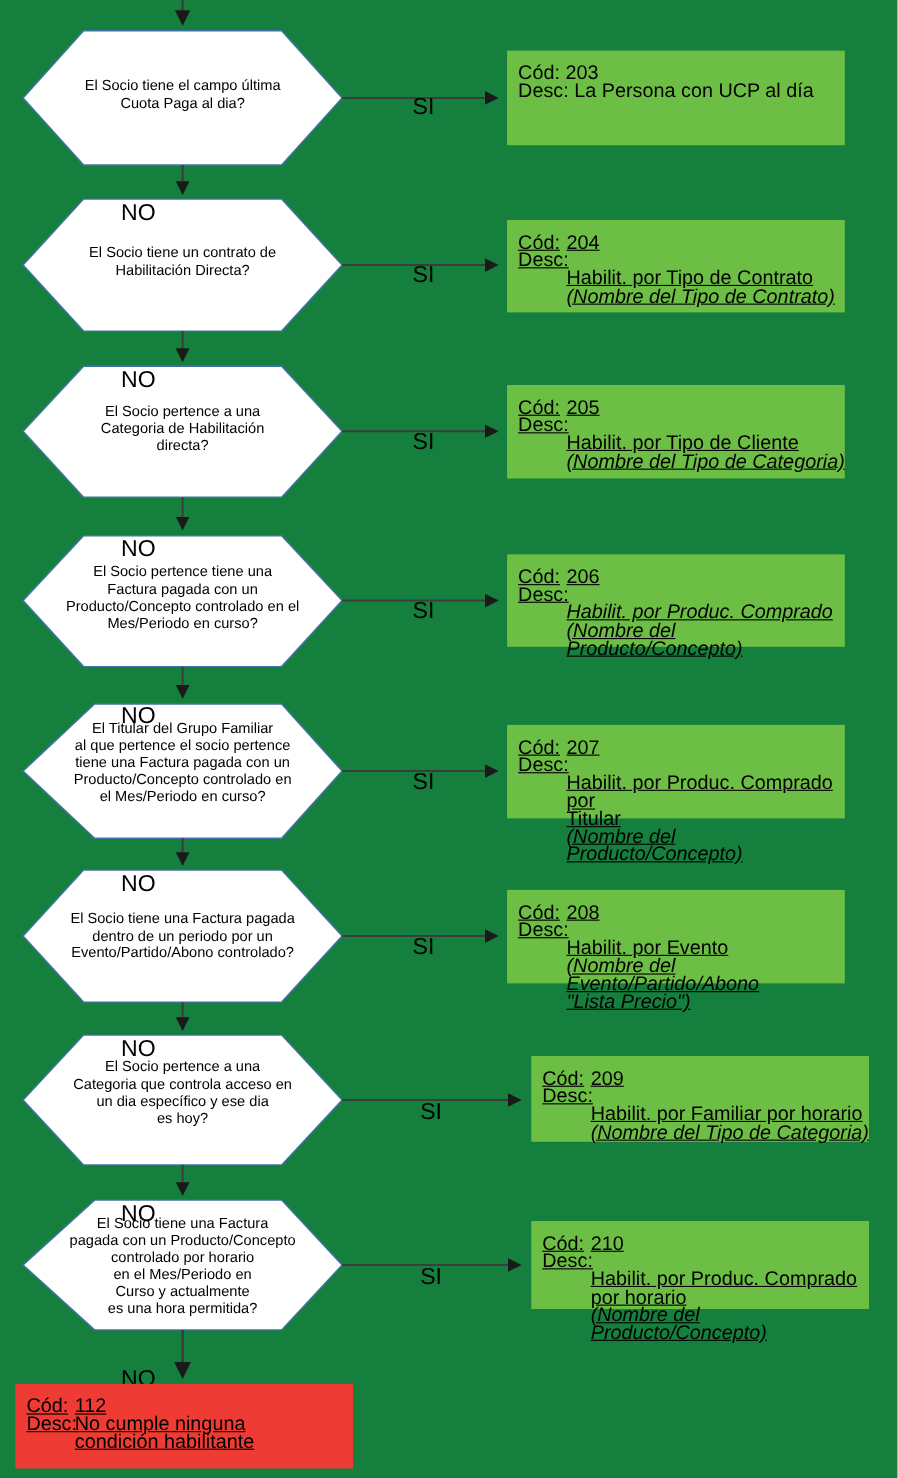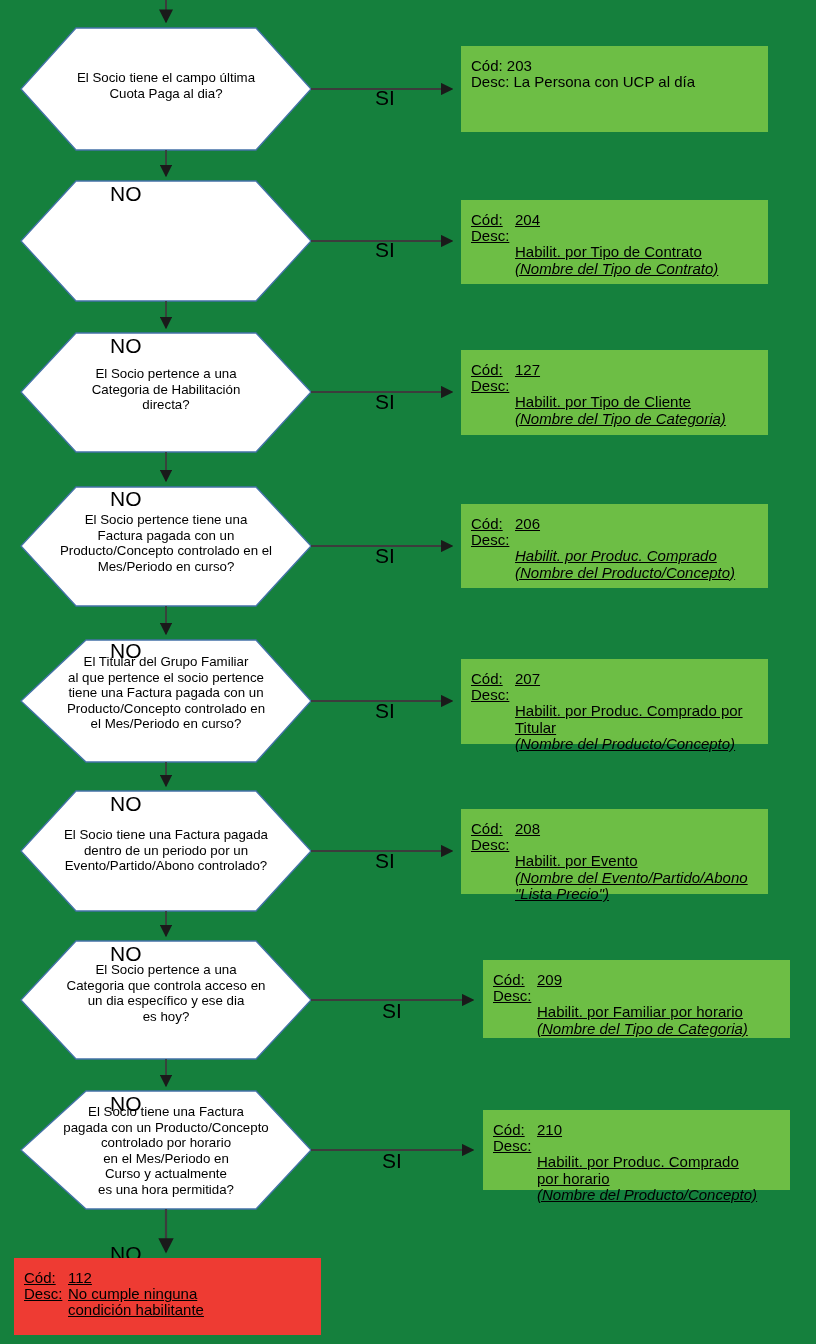--- a/index.html
+++ b/index.html
@@ -39,21 +39,21 @@
     color: #000000;
     font-size: 21px;
     font-family: "Liberation Sans", sans-serif;
     line-height: 21px;
     margin-top: 28px;
   }
   .out-box {
     position: absolute;
     box-sizing: border-box;
     color: #000000;
-    font-size: 15px;
+    font-size: 18px;
     line-height: 16.2px;
     font-family: "Liberation Sans", sans-serif;
     padding: 12px 0 12px 10px;
   }
   .out-box.green { background: #6DBE45; }
   .out-box.red   { background: #EE3B33; }
   .out-row {
     display: flex;
     align-items: flex-start;
     text-decoration: underline;
@@ -118,20 +118,22 @@
     <line x1="311" y1="1000" x2="473" y2="1000" stroke="#3c3c3c" stroke-width="1.8" marker-end="url(#arrow)"></line>
     <line x1="166" y1="1059" x2="166" y2="1086" stroke="#3c3c3c" stroke-width="1.8" marker-end="url(#arrow)"></line>
 
     <polygon points="86,1091 256,1091 311,1150 256,1209 86,1209 21,1150" fill="#ffffff" stroke="#4472A8" stroke-width="1.3"></polygon>
     <line x1="311" y1="1150" x2="473" y2="1150" stroke="#3c3c3c" stroke-width="1.8" marker-end="url(#arrow)"></line>
     <line x1="166" y1="1209" x2="166" y2="1252" stroke="#3c3c3c" stroke-width="2.2" marker-end="url(#arrow)"></line>
   </svg>
 
   <div class="hex-text" style="left:21px; top:70px; width:290px;">El Socio tiene el campo última
 Cuota Paga al dia?</div>
+  <div class="hex-text" style="left:21px; top:222px; width:290px;">El Socio tiene un contrato de
+Habilitación Directa?</div>
   <div class="hex-text" style="left:21px; top:366px; width:290px;">El Socio pertence a una
 Categoria de Habilitación
 directa?</div>
   <div class="hex-text" style="left:16px; top:512px; width:300px;">El Socio pertence tiene una
 Factura pagada con un
 Producto/Concepto controlado en el
 Mes/Periodo en curso?</div>
   <div class="hex-text" style="left:16px; top:654px; width:300px;">El Titular del Grupo Familiar
 al que pertence el socio pertence
 tiene una Factura pagada con un
@@ -184,21 +186,21 @@
       <span class="out-val">
         <span>Habilit. por Tipo de Contrato</span>
         <span class="out-note" style="display: block;">(Nombre del Tipo de Contrato)</span>
       </span>
     </div>
   </div>
 
   <div class="out-box green" style="left:461px; top:350px; width:307px; height:85px;">
     <div class="out-row">
       <span class="out-key">Cód:</span>
-      <span class="out-val">127</span>
+      <span class="out-val">205</span>
     </div>
     <div class="out-row">
       <span class="out-key">Desc:</span>
       <span class="out-val">
         <span>Habilit. por Tipo de Cliente</span>
         <span class="out-note" style="display: block;">(Nombre del Tipo de Categoria)</span>
       </span>
     </div>
   </div>
 

